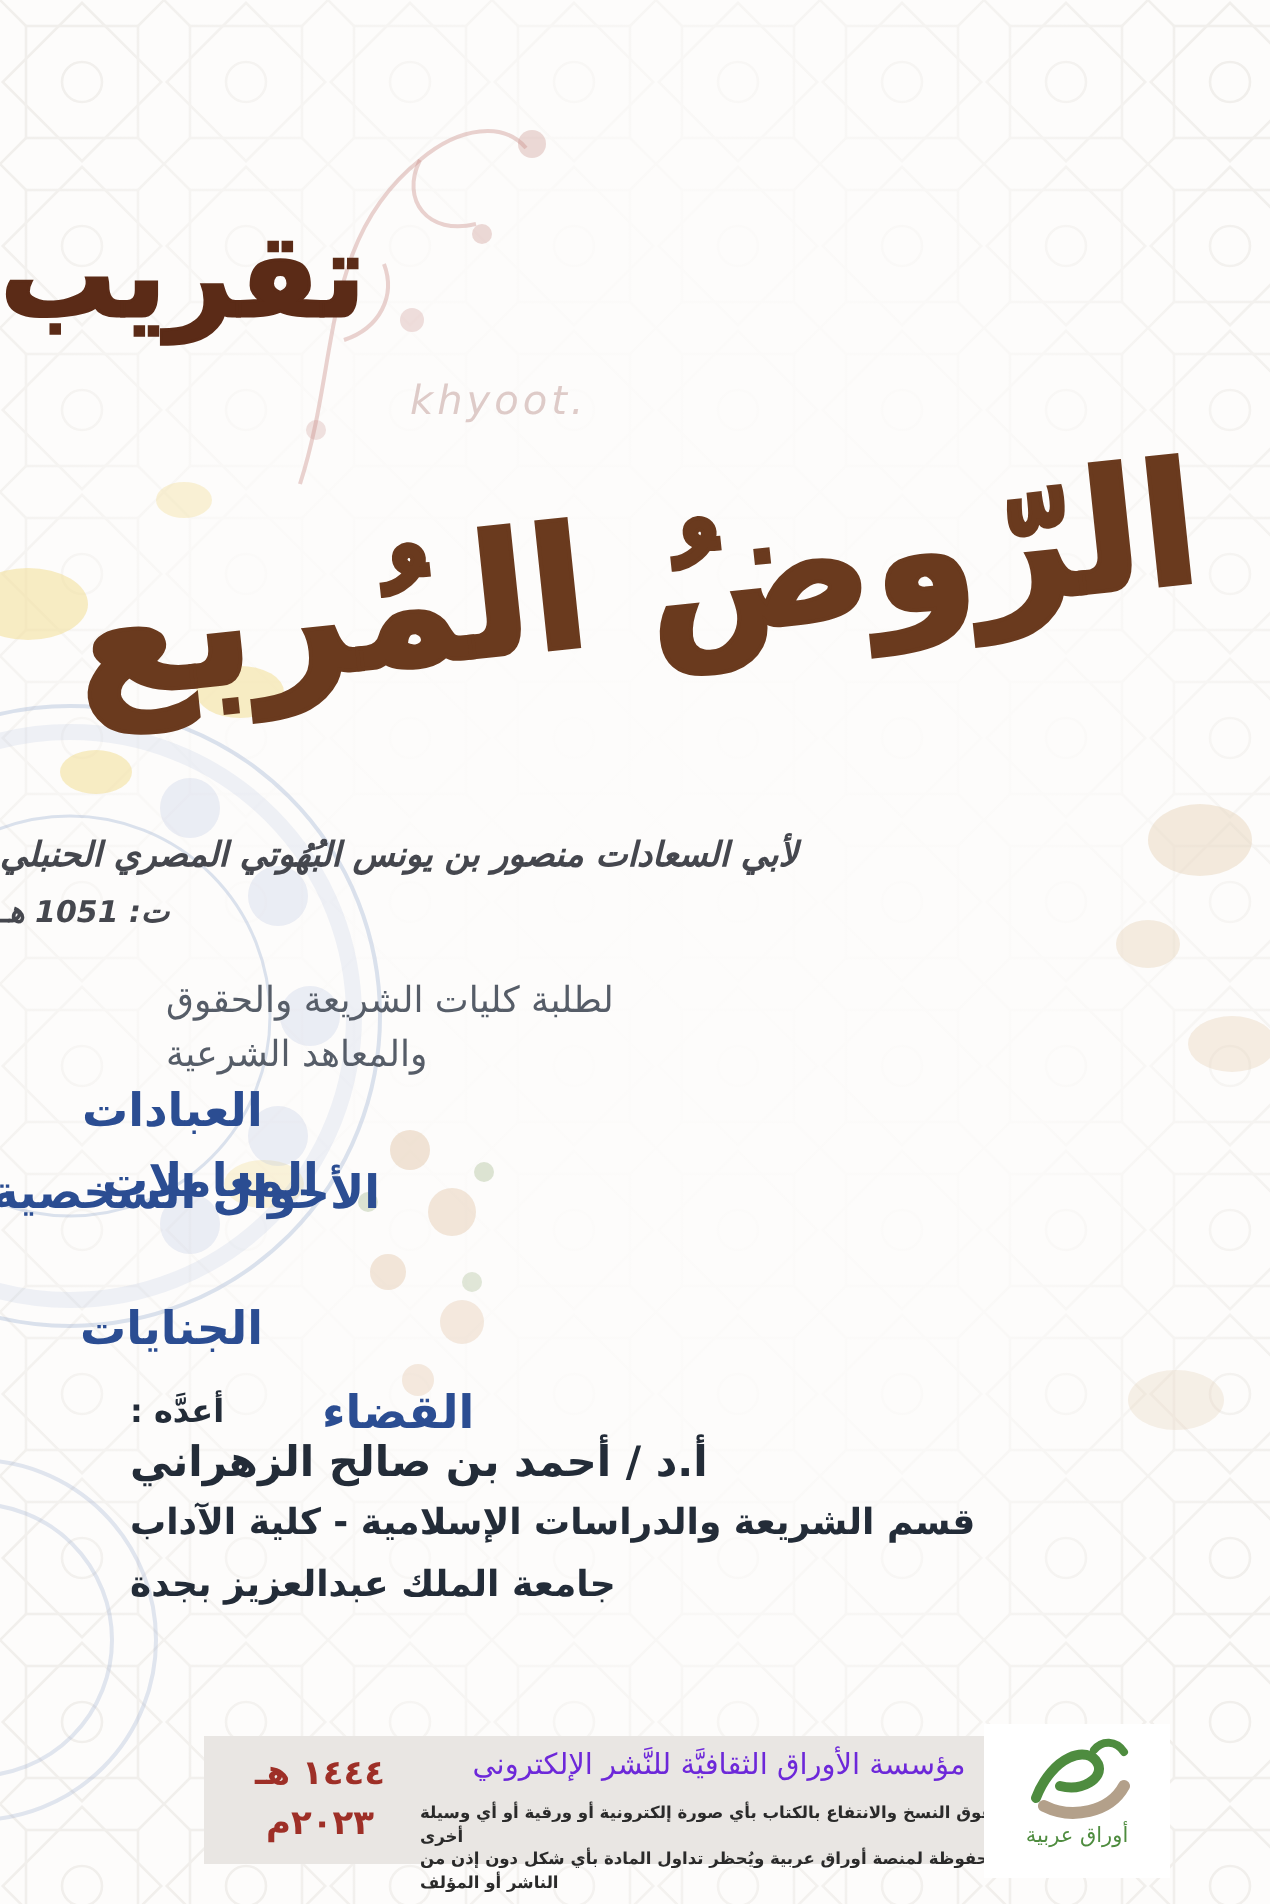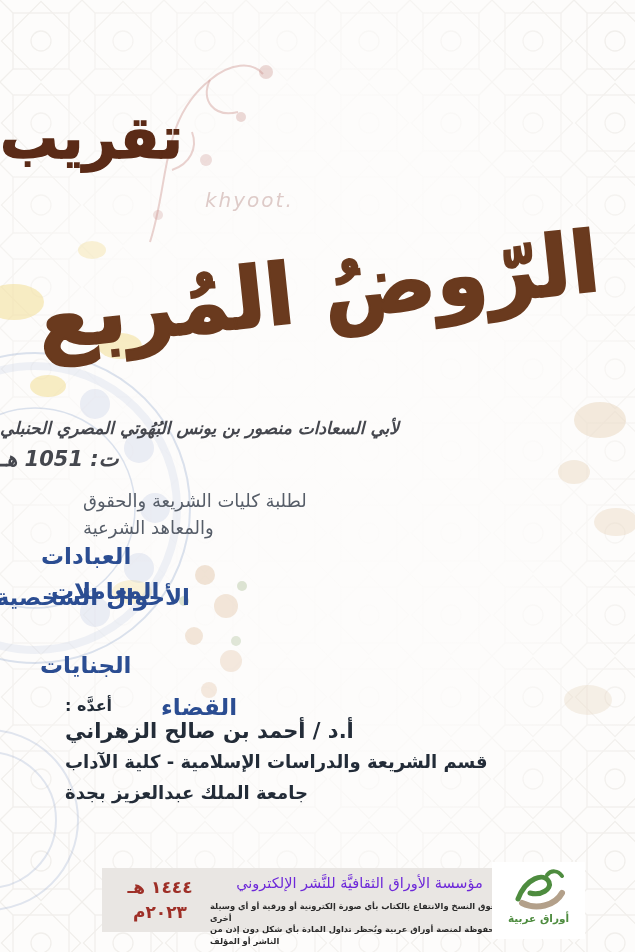--- a/index.html
+++ b/index.html
@@ -21,21 +21,21 @@
     left:0;width:635px;top:102px;font-size:58px;font-weight:bold;
     color:#5b2b17;-webkit-text-stroke:1.5px #5b2b17;line-height:1.25;
   }
   .main-title{
     left:50%;top:226px;font-size:84px;font-weight:bold;color:#6a3a1e;
     -webkit-text-stroke:2px #6a3a1e;line-height:1.55;
     transform:translateX(-50%) rotate(-6deg);
   }
   .author-line{left:0;width:635px;top:418px;font-size:17px;font-style:italic;
     color:#45474e;font-weight:bold;}
-  .death-line{left:0;width:635px;top:447px;font-size:21px;font-style:italic;
+  .death-line{left:0;width:635px;top:447px;font-size:15px;font-style:italic;
     color:#45474e;font-weight:bold;}
   .aud{left:83px;width:550px;font-size:18px;color:#565d68;}
   .aud1{top:490px;} .aud2{top:517px;}
   .topic{font-size:23px;font-weight:bold;color:#2b4d92;}
   .t0{left:41px;top:543px;width:140px;}
   .t1{left:51px;top:578px;width:140px;}
   .t2{left:10px;top:584px;width:180px;}
   .t3{left:40px;top:652px;width:140px;}
   .t4{left:161px;top:694px;width:140px;}
   .prep{left:65px;width:600px;color:#232c38;font-weight:bold;}
@@ -47,21 +47,21 @@
   .footer-bar{left:102px;top:868px;width:407px;height:64px;background:#e9e6e3;}
   .dates{position:absolute;left:6px;top:7px;width:104px;text-align:center;
     color:#9e2f27;font-weight:bold;font-size:17px;line-height:25px;direction:rtl;}
   .pub-title{position:absolute;left:112px;right:4px;top:7px;text-align:center;
     font-size:14.5px;font-weight:normal;color:#6d28d9;direction:rtl;white-space:nowrap;}
   .rights{position:absolute;left:108px;right:4px;top:33px;text-align:left;
     font-size:8.3px;color:#2a2a2a;line-height:11.5px;direction:rtl;font-weight:bold;}
   .logo-box{left:492px;top:862px;width:93px;height:77px;background:#ffffff;
     display:flex;flex-direction:column;align-items:center;}
   .logo-box svg{margin-top:7px;}
-  .logo-text{font-size:10.5px;color:#4e8c3f;font-weight:bold;margin-top:1px;direction:rtl;}
+  .logo-text{font-size:10.5px;color:#4e8c3f;font-weight:normal;margin-top:1px;direction:rtl;}
 </style>
 </head>
 <body>
 
 <div id="page">
 
   <svg id="bg" viewBox="0 0 635 952" xmlns="http://www.w3.org/2000/svg">
     <defs>
       <pattern id="geo" width="82" height="82" patternUnits="userSpaceOnUse">
         <g fill="none" stroke="#e8e4df" stroke-width="1.3">

